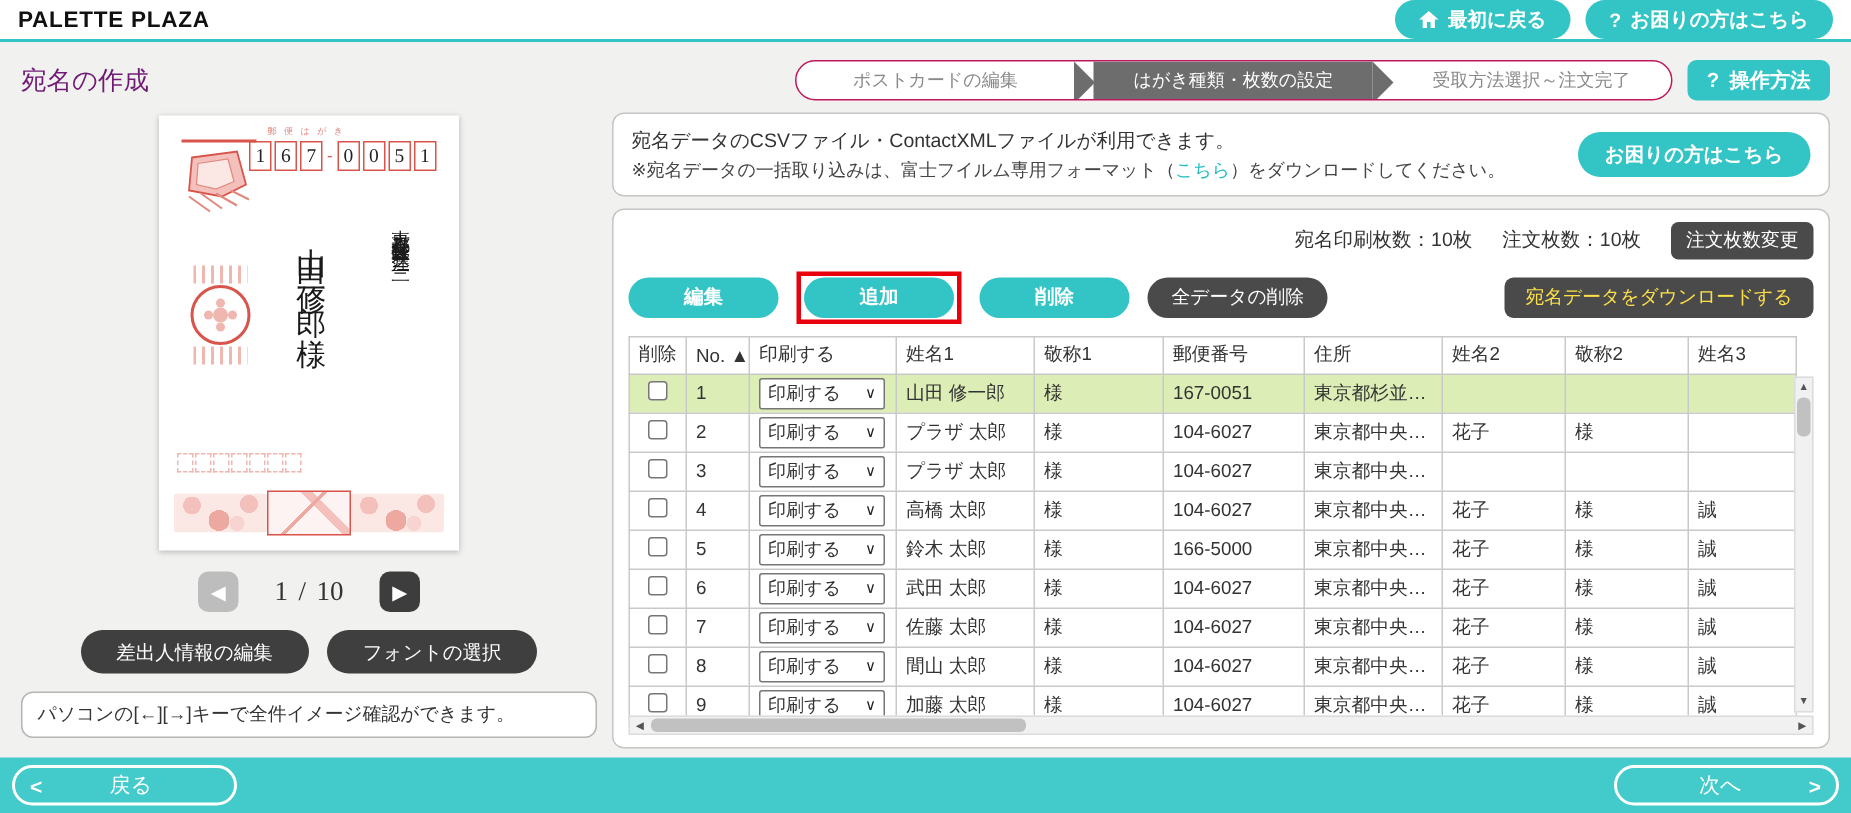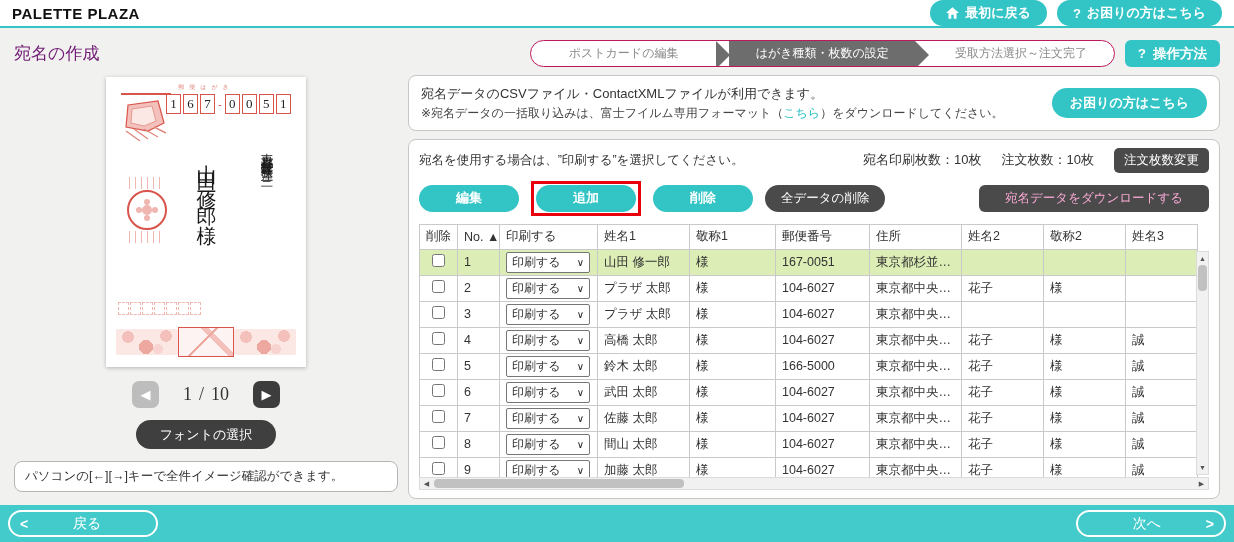--- a/index.html
+++ b/index.html
@@ -82,21 +82,21 @@
   .btn-import{margin-left:auto;background:var(--accent);color:#fff;border:none;border-radius:16px;height:30px;padding:0 18px;font-size:13px;font-weight:bold;cursor:pointer;flex:0 0 auto;}
 
   .table-panel{flex:1;padding:8px 10px;display:flex;flex-direction:column;min-height:0;}
   .tp-row1{display:flex;align-items:center;font-size:12.5px;}
   .tp-row1 .counts{margin-left:auto;display:flex;align-items:center;gap:20px;font-size:13px;}
   .btn-change{background:var(--dark);color:#fff;border:none;border-radius:5px;height:25px;padding:0 10px;font-size:12.5px;cursor:pointer;}
   .tp-row2{display:flex;align-items:center;margin:8px 0 8px 0;gap:12px;}
   .btn-teal{background:var(--accent);color:#fff;border:none;border-radius:15px;height:27px;width:100px;font-size:13px;font-weight:bold;cursor:pointer;}
   .red-wrap{border:3px solid #e8000d;padding:1px 2px;display:inline-flex;}
   .btn-del-all{background:var(--dark);color:#fff;border:none;border-radius:14px;height:27px;padding:0 16px;font-size:12.5px;cursor:pointer;}
-  .btn-download{margin-left:auto;background:var(--dark);color:#f9a8d4;border:none;border-radius:6px;height:27px;padding:0 26px;font-size:12.5px;cursor:pointer;}
+  .btn-download{margin-left:auto;background:var(--dark);color:#fde047;border:none;border-radius:6px;height:27px;padding:0 14px;font-size:12.5px;cursor:pointer;}
 
   
   .tbl-wrap{position:relative;flex:1;min-height:0;}
   table{border-collapse:collapse;table-layout:fixed;width:calc(100% - 13px);background:#fff;}
   th,td{border:1px solid #c9c9c9;font-size:12.5px;padding:2px 6px;height:25px;text-align:left;white-space:nowrap;overflow:hidden;font-weight:normal;}
   td.ck{text-align:center;padding:2px 0;}
   tr.hl td{background:#dcedb6;}
   .sel{display:flex;align-items:center;justify-content:space-between;border:1px solid #767676;border-radius:2px;background:#fff;padding:1px 5px;width:84px;font-size:12px;cursor:pointer;}
   .sel .caret{font-size:10px;color:#222;}
 
@@ -211,40 +211,40 @@
         <span>1</span>
           <span>/</span>
           <span>10</span>
       </span>
       <button class="pg-btn pg-next">
           <span>▶</span>
         </button>
     </div>
 
     <div class="left-btns">
+      <button class="btn-dark-pill">差出人情報の編集</button>
       <button class="btn-dark-pill">フォントの選択</button>
     </div>
 
     <div class="hint-box">パソコンの[←][→]キーで全件イメージ確認ができます。</div>
   </div>
 
   <div class="right-col">
     <div class="panel import-panel">
       <div class="import-text">
         <div>宛名データのCSVファイル・ContactXMLファイルが利用できます。</div>
         <div class="sub">
           <span>※宛名データの一括取り込みは、富士フイルム専用フォーマット（</span><span class="link">こちら</span><span>）をダウンロードしてください。</span>
         </div>
       </div>
       <button class="btn-import">お困りの方はこちら</button>
     </div>
 
     <div class="panel table-panel">
       <div class="tp-row1">
-        <span>宛名を使用する場合は、”印刷する”を選択してください。</span>
         <div class="counts">
           <span>宛名印刷枚数：10枚</span>
           <span>注文枚数：10枚</span>
           <button class="btn-change">注文枚数変更</button>
         </div>
       </div>
 
       <div class="tp-row2">
         <button class="btn-teal">編集</button>
         <span class="red-wrap">

